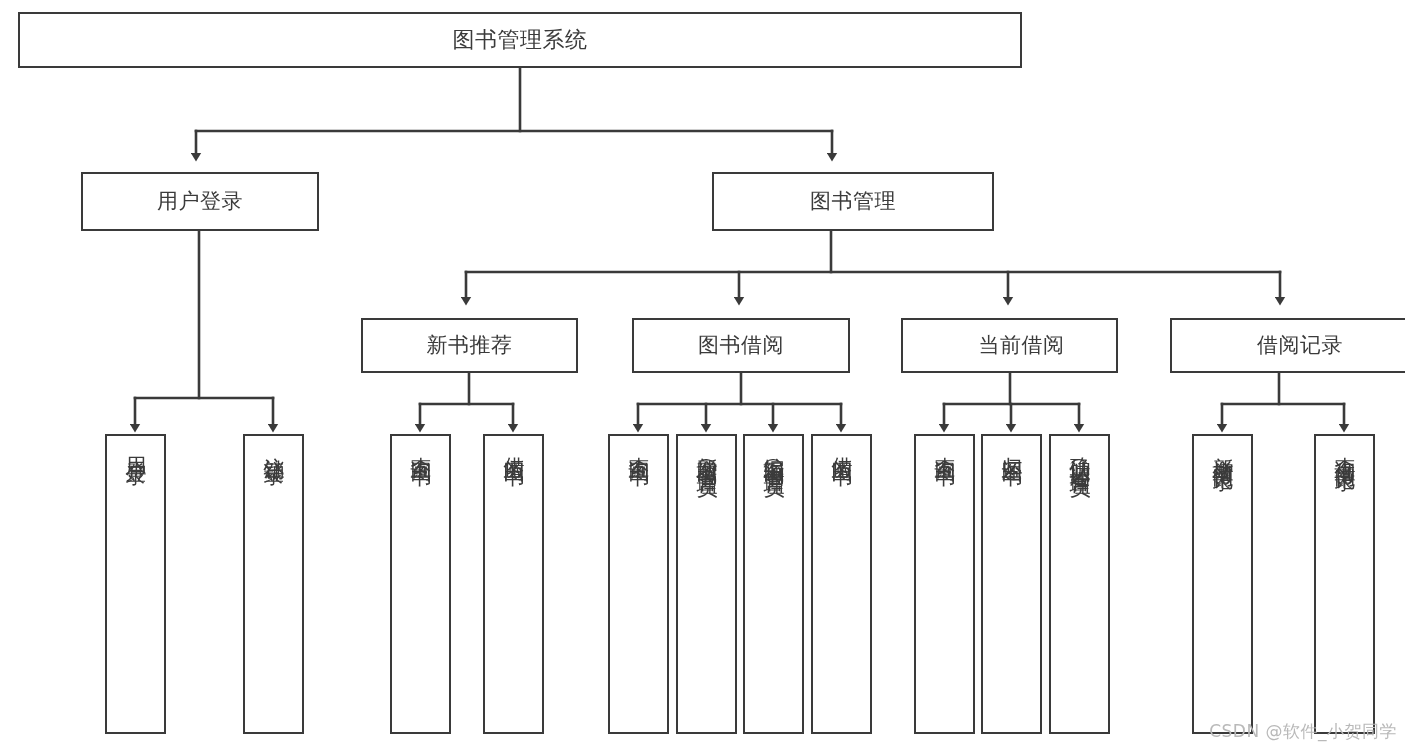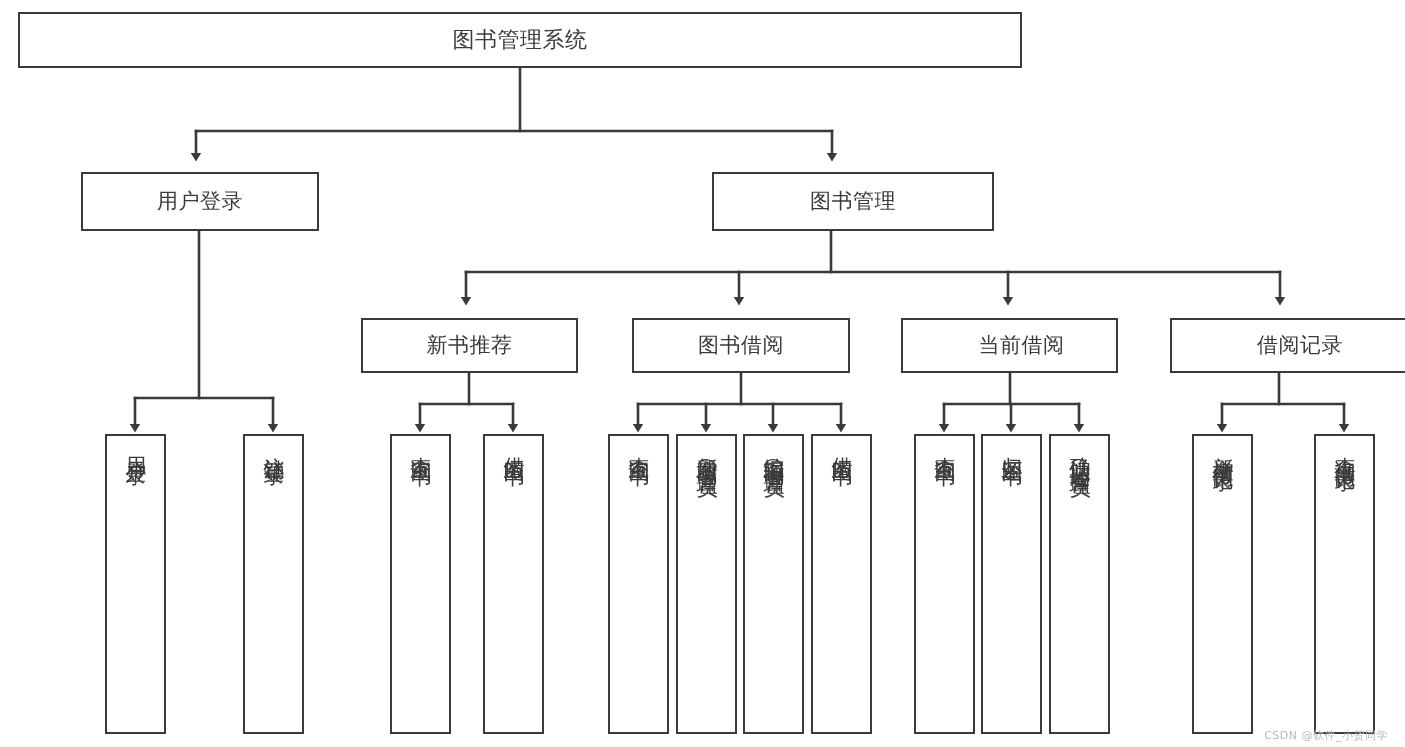--- a/index.html
+++ b/index.html
@@ -59,23 +59,23 @@
   .node.vert .label {
     writing-mode: vertical-rl;
     text-orientation: upright;
     font-size: 21px;
     letter-spacing: 3px;
     line-height: 1;
     white-space: nowrap;
   }
   .watermark {
     position: absolute;
-    right: 17px;
+    right: 8px;
     bottom: 4px;
-    font-size: 11px;
+    font-size: 17px;
     color: #b9b9b9;
     z-index: 5;
     white-space: nowrap;
     letter-spacing: 0.5px;
     margin-left: 44px;
   }
 </style>
 </head>
 <body>
 

